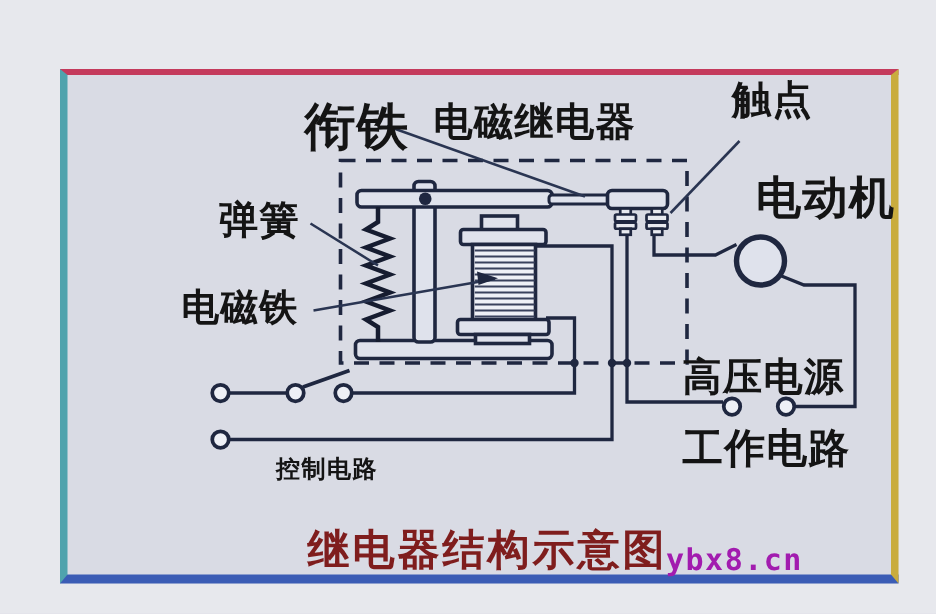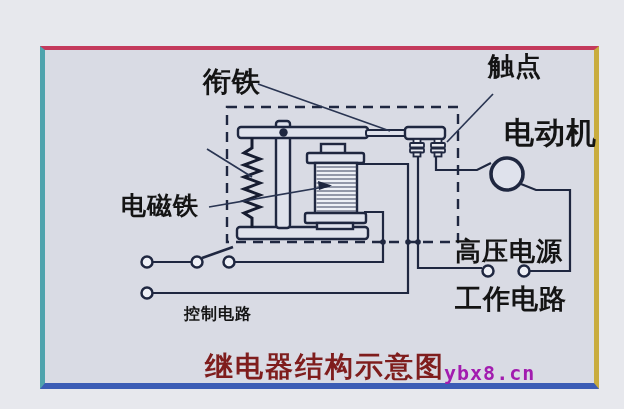--- a/index.html
+++ b/index.html
@@ -30,21 +30,21 @@
   }
   .label{
     position:absolute;
     color:#141414;
     font-weight:700;
     white-space:nowrap;
     letter-spacing:1px;
     line-height:1;
     font-family:"Liberation Sans","DejaVu Sans",sans-serif;
   }
-  .lbl-armature     {left:203px;top:68px;font-size:28px;}
+  .lbl-armature     {left:203px;top:68px;font-size:34px;}
   .lbl-relay        {left:289px;top:68px;font-size:26px;}
   .lbl-contact      {left:488px;top:53px;font-size:26px;}
   .lbl-motor        {left:504px;top:118px;font-size:30px;}
   .lbl-spring       {left:146px;top:133px;font-size:26px;}
   .lbl-electromagnet{left:121px;top:193px;font-size:25px;}
   .lbl-lv           {left:43px;top:267px;font-size:24px;}
   .lbl-control      {left:184px;top:306px;font-size:16px;}
   .lbl-hv           {left:455px;top:238px;font-size:26px;}
   .lbl-work         {left:455px;top:286px;font-size:27px;text-align:right;}
   .lbl-title        {left:205px;top:353px;font-size:28px;letter-spacing:2px;color:#7f1d1d;}
@@ -142,22 +142,24 @@
     <g stroke="#2a3552" stroke-width="1.7" fill="none">
       <path d="M258,84 L390,131"></path>
       <path d="M207,149 L252,177"></path>
       <path d="M209,207 L330,186"></path>
       <path d="M493,94 L447,142"></path>
     </g>
     <polygon points="318,181 332,185.5 319,190" fill="#1f2740"></polygon>
   </svg>
 
   <div class="label lbl-armature">衔铁</div>
+  <div class="label lbl-relay">电磁继电器</div>
   <div class="label lbl-contact">触点</div>
   <div class="label lbl-motor">电动机</div>
+  <div class="label lbl-spring">弹簧</div>
   <div class="label lbl-electromagnet">电磁铁</div>
   <div class="label lbl-control">控制电路</div>
   <div class="label lbl-hv">高压电源</div>
   <div class="label lbl-work">工作电路</div>
   <div class="label lbl-title">继电器结构示意图</div>
   <div class="label lbl-watermark">ybx8.cn</div>
 
 </div>
 
 </body></html>

